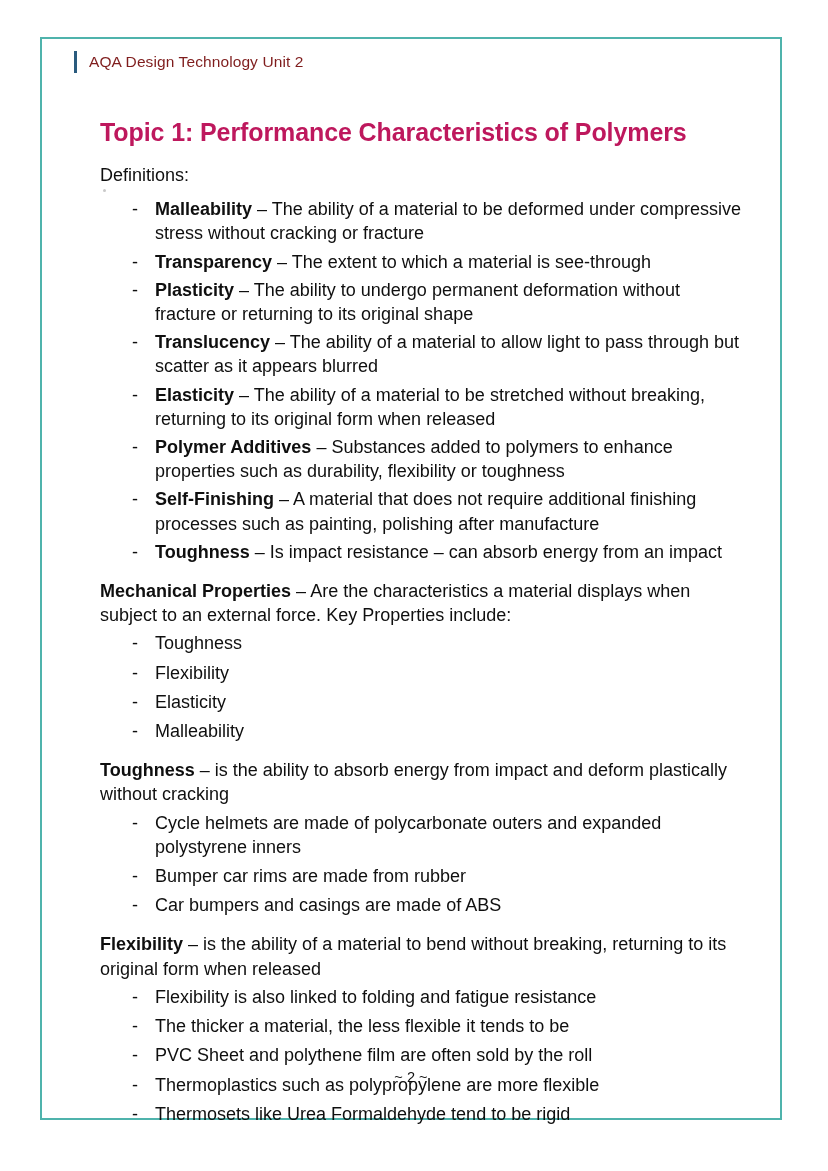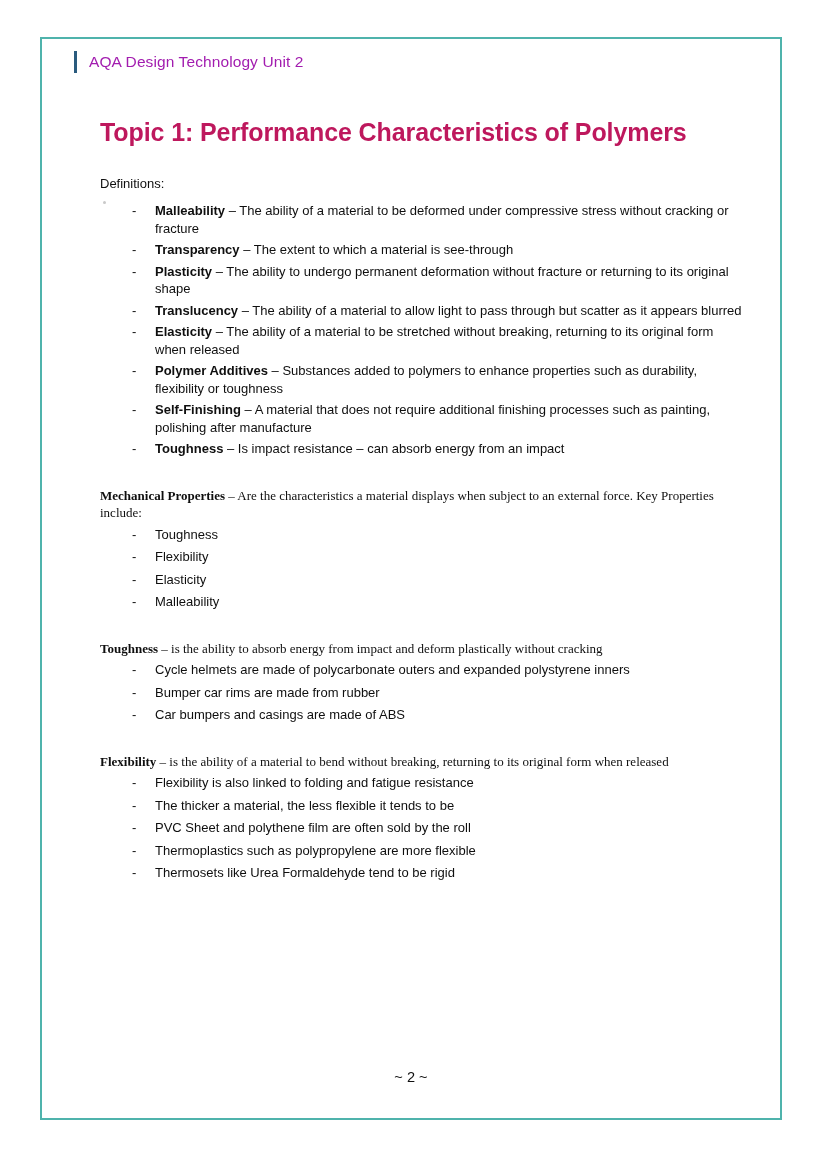--- a/index.html
+++ b/index.html
@@ -35,59 +35,58 @@
     gap: 12px;
   }
   .header-accent {
     width: 3px;
     height: 22px;
     background: #2a5b7e;
     display: block;
   }
   .header-text {
     font-size: 15.5px;
-    color: #a21caf;
+    color: #7f1d1d;
     letter-spacing: 0.1px;
     white-space: nowrap;
     font-family: "Liberation Sans", sans-serif;
   }
 
   
   .doc-title {
     position: absolute;
     left: 58px;
     top: 62px;
     font-size: 25px;
     color: #be185d;
     letter-spacing: -0.1px;
     white-space: nowrap;
   }
 
   
   .content {
     position: absolute;
     left: 58px;
-    top: 136px;
+    top: 124px;
     width: 650px;
-    font-size: 13px;
+    font-size: 18px;
     color: #0f0f0f;
     line-height: 1.345;
   }
 
   .para {
     margin: 0 0 0 0;
     text-align: left;
   }
   .para.lead-def {
     margin-bottom: 10px;
   }
   .para.section {
-    margin-top: 29px;
+    margin-top: 15px;
     margin-bottom: 2px;
-    font-family: Liberation Serif, serif;
   }
   .para b, .term {
     font-weight: bold;
   }
 
   ul.dash-list {
     list-style: none;
     margin: 0;
     padding: 0;
   }

